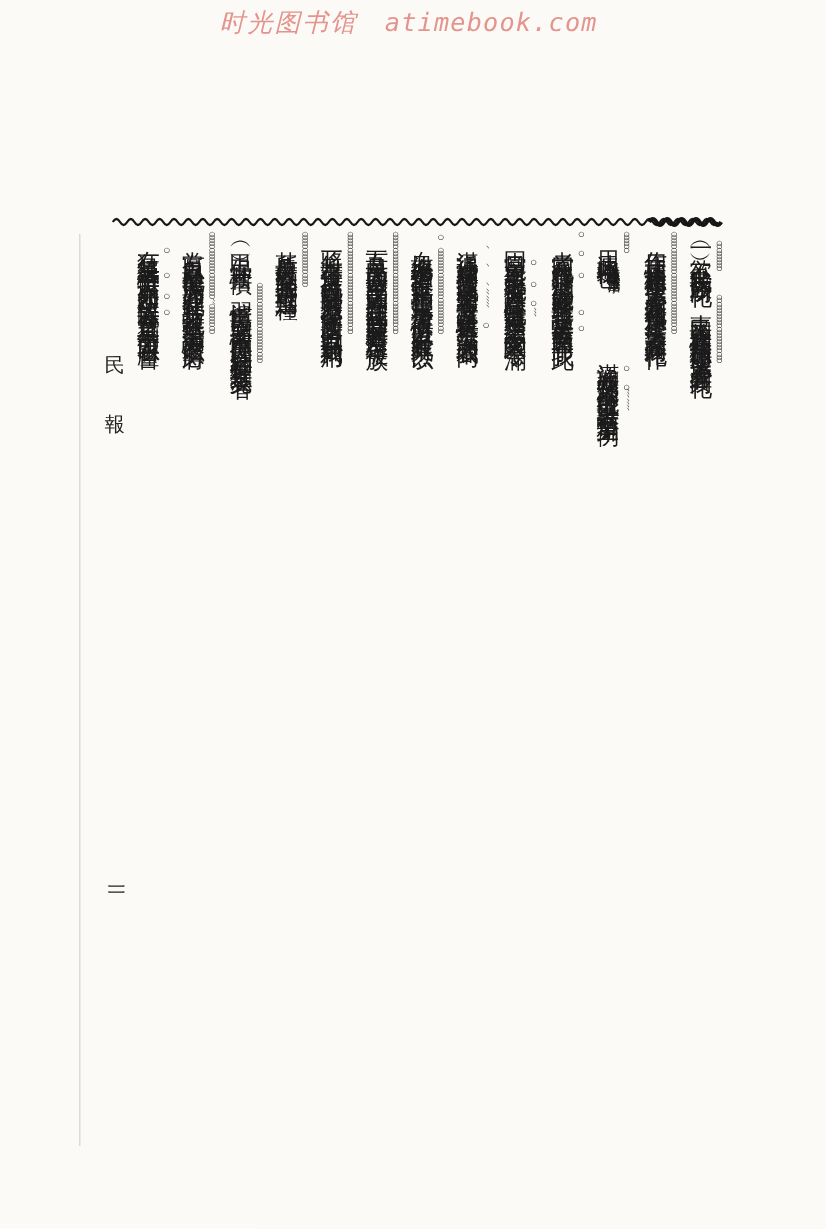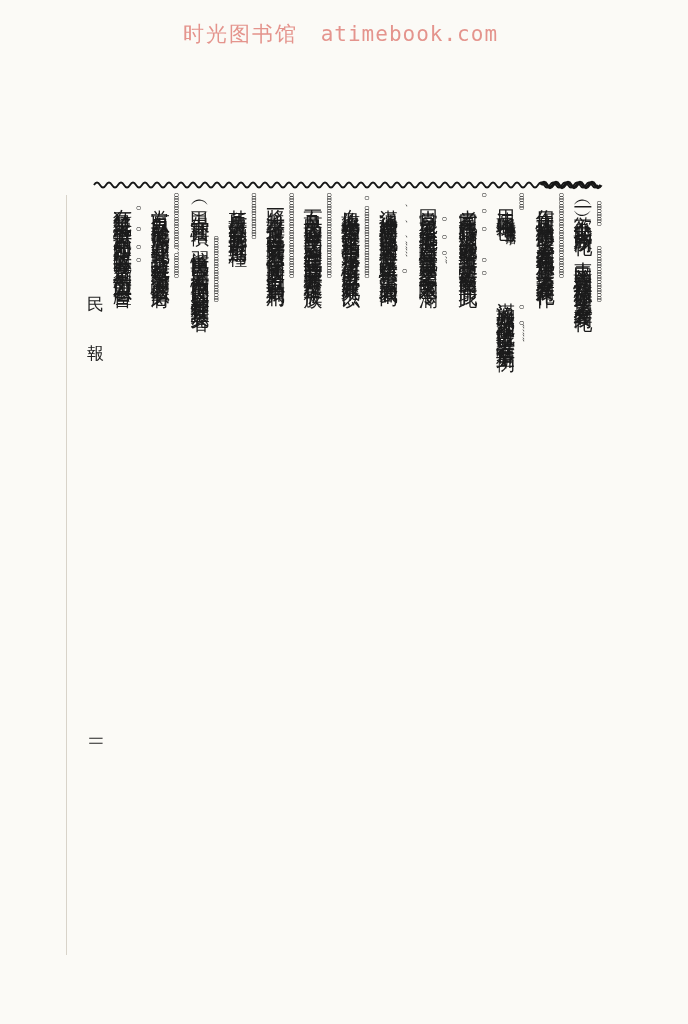--- a/index.html
+++ b/index.html
@@ -1,21 +1,21 @@
 <!DOCTYPE html>
 <html><head>
 <meta charset="utf-8">
 <style>
   html,body{margin:0;padding:0;}
   body{width:688px;height:1024px;background:#ffffff;font-family:"Liberation Serif","DejaVu Serif",serif;}
   .page{position:relative;width:688px;height:1024px;background:#fbfaf6;overflow:hidden;}
 
   
-  .watermark{position:absolute;top:20px;left:183px;font-family:"DejaVu Sans",sans-serif;
-    font-size:21px;letter-spacing:2px;opacity:.8;white-space:nowrap;}
+  .watermark{position:absolute;top:5px;left:183px;font-family:"DejaVu Sans",sans-serif;
+    font-size:21px;letter-spacing:2px;opacity:.8;white-space:nowrap;font-style:italic;}
   .watermark .latin{font-family:"DejaVu Sans Mono",monospace;margin-left:14px;letter-spacing:1px;}
 
   
   .wavy{position:absolute;left:93px;top:178px;}
 
   
   .left-rule{position:absolute;left:66px;top:195px;width:1px;height:760px;background:#d8d3c9;}
 
   
   .text-block{position:absolute;top:194px;right:83px;height:742px;

